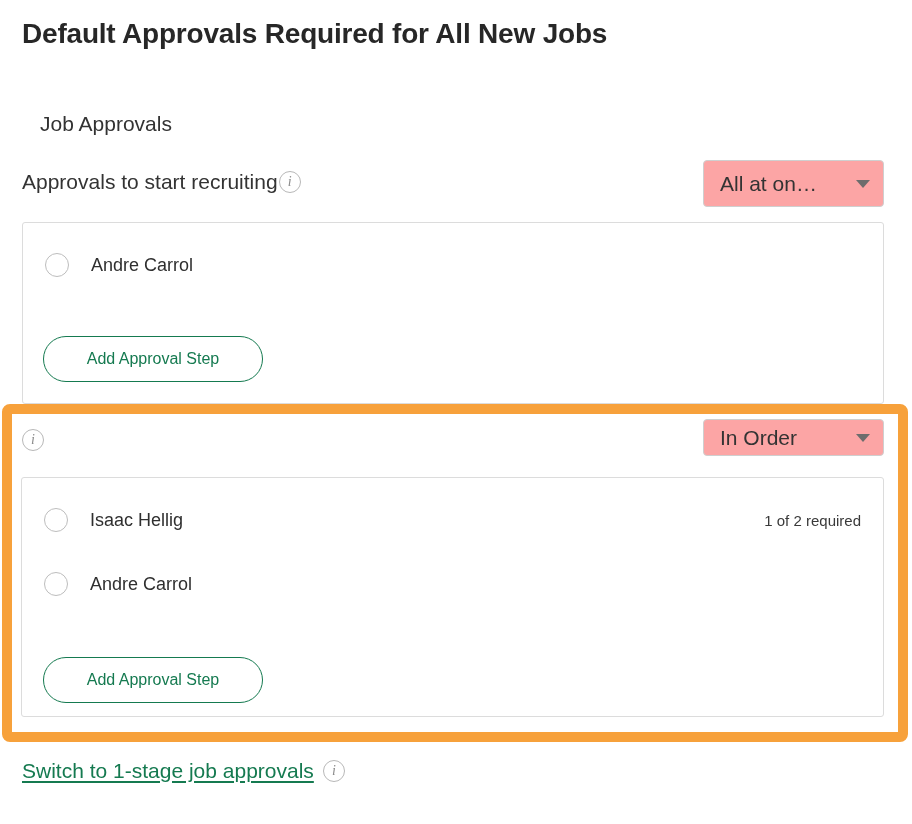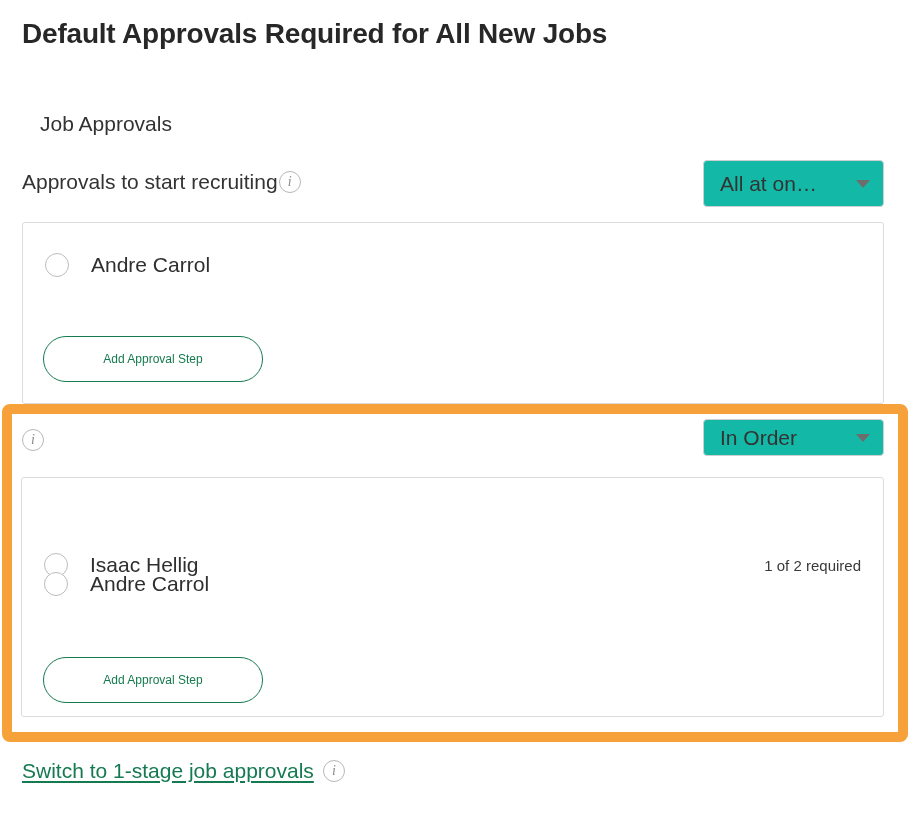--- a/index.html
+++ b/index.html
@@ -76,21 +76,21 @@
     white-space: nowrap;
   }
 
   
   .dropdown {
     position: absolute;
     box-sizing: border-box;
     display: flex;
     align-items: center;
     justify-content: space-between;
-    background: #14b8a6;
+    background: #fca5a5;
     border: 1px solid #cfcfcf;
     border-radius: 4px;
     padding: 0 13px 0 16px;
     cursor: pointer;
   }
   .dropdown .dd-text {
     font-size: 21px;
     color: #333333;
     white-space: nowrap;
     overflow: hidden;
@@ -126,21 +126,21 @@
     width: 24px;
     height: 24px;
     border: 1.6px solid #bdbdbd;
     border-radius: 50%;
     box-sizing: border-box;
     flex: 0 0 auto;
     background: #fff;
     cursor: pointer;
   }
   .approver-name {
-    font-size: 21px;
+    font-size: 18px;
     color: #2f2f2f;
     margin-left: 22px;
     white-space: nowrap;
   }
   .required-note {
     position: absolute;
     right: 0;
     font-size: 15px;
     color: #3a3a3a;
     white-space: nowrap;
@@ -150,21 +150,21 @@
   .pill-button {
     position: absolute;
     box-sizing: border-box;
     display: inline-flex;
     align-items: center;
     justify-content: center;
     border: 1.6px solid #157a50;
     border-radius: 999px;
     background: #ffffff;
     color: #157a50;
-    font-size: 12px;
+    font-size: 16px;
     padding: 0 22px;
     cursor: pointer;
     white-space: nowrap;
   }
 
   
   .highlight-frame {
     position: absolute;
     box-sizing: border-box;
     border: 10px solid #f7a13b;
@@ -225,21 +225,21 @@
     </span>
 </div>
 
 <div class="dropdown" style="left:703px; top:419px; width:181px; height:37px;">
   <span class="dd-text">In Order</span>
   <span class="caret"></span>
 </div>
 
 <div class="card" style="left:21px; top:477px; width:863px; height:240px;">
 
-  <div class="approver-row" style="top:30px; left:22px; right:22px;margin-top:45px;">
+  <div class="approver-row" style="top:30px; left:22px; right:22px;">
     <span class="radio"></span>
     <span class="approver-name">Isaac Hellig</span>
     <span class="required-note">1 of 2 required</span>
   </div>
 
   <div class="approver-row" style="top:94px; left:22px; right:22px;">
     <span class="radio"></span>
     <span class="approver-name">Andre Carrol</span>
   </div>
 

